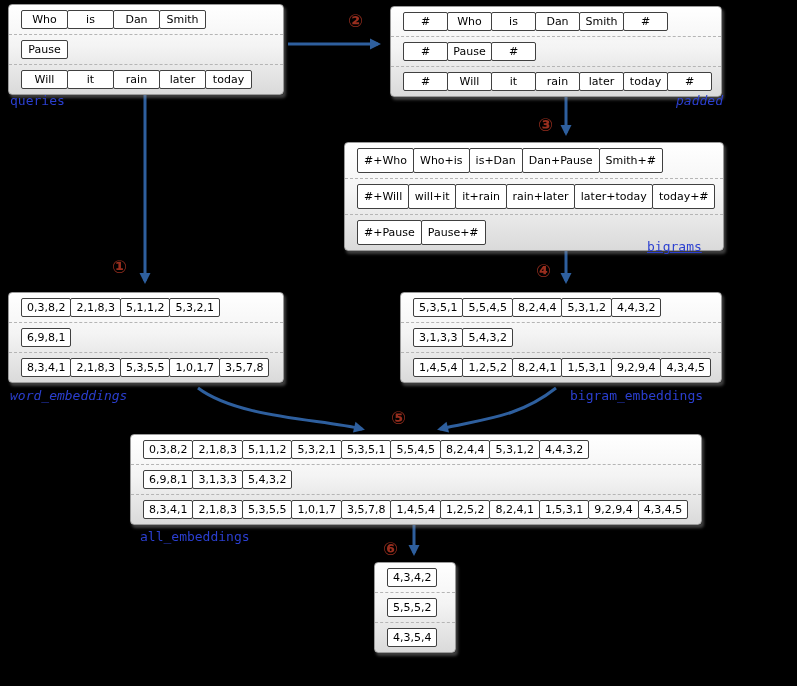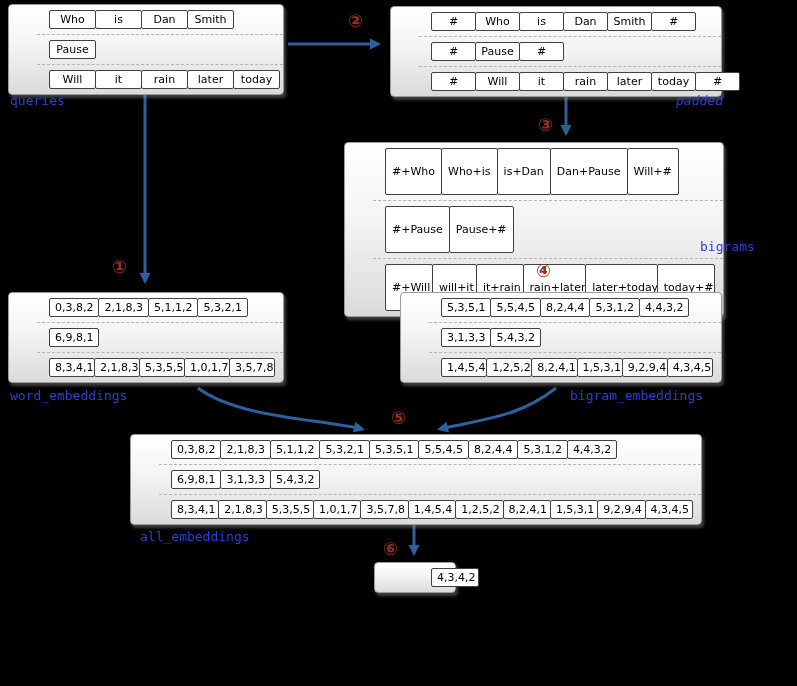--- a/index.html
+++ b/index.html
@@ -14,60 +14,59 @@
     background:linear-gradient(180deg,#ffffff 0%,#f4f4f4 45%,#dadada 100%);
     border:1px solid #9a9a9a;
     border-radius:4px;
     box-shadow:2px 3px 3px rgba(140,140,140,0.45);
     box-sizing:border-box;
   }
   .row{
     display:flex;flex-wrap:nowrap;align-items:center;
     padding:5px 8px 5px 12px;
     border-bottom:1px dashed #b5b5b5;
-    margin-left:28px;
   }
   .box .row:last-child{border-bottom:0;}
   .cell{
     background:#fff;
     border:1px solid #404040;
     border-radius:2px;
     padding:1px 5px;
     font:11px/15px "DejaVu Sans",sans-serif;
     color:#000;
     text-align:center;
     white-space:nowrap;
     min-width:44px;
     box-sizing:border-box;
   }
   .cell + .cell{margin-left:-1px;}
   .b-queries .cell{min-width:47px;}
   .b-padded .cell{min-width:45px;}
-  .b-bigrams .cell{min-width:0;padding:15px 6px;}
+  .b-bigrams .cell{min-width:0;padding:4px 6px;}
   .b-avg .cell{min-width:48px;}
 
   #box-queries   {left:8px;   top:4px;   width:276px;}
   #box-padded    {left:390px; top:6px;   width:332px;}
   #box-bigrams   {left:344px; top:142px; width:380px;}
   #box-wordemb   {left:8px;   top:292px; width:276px;}
   #box-bigramemb {left:400px; top:292px; width:322px;}
   #box-allemb    {left:130px; top:434px; width:572px;}
-  #box-avgemb    {left:374px; top:562px; width:82px;padding-left:16px;}
+  #box-avgemb    {left:374px; top:562px; width:82px;}
 
   .blabel{
     position:absolute;
     font:13px "DejaVu Sans Mono",monospace;
     color:#2b3fd0;
     white-space:nowrap;
     text-align:center;
   }
   #lbl-queries   {left:10px;  top:93px;}
   #lbl-padded    {left:676px; top:93px;font-style:italic;}
-  #lbl-bigrams   {left:700px; top:239px;}
-  #lbl-wordemb   {left:10px;  top:388px;}
+  #lbl-bigrams   {left:647px; top:239px;text-decoration:underline;}
+  #lbl-wordemb   {left:10px;  top:388px;font-style:italic;}
   #lbl-bigramemb {left:570px; top:388px;}
   #lbl-allemb    {left:140px; top:529px;}
   #lbl-avgemb    {left:368px; top:655px;margin-top:48px;}
 
   .step{
     position:absolute;
     font:bold 18px "DejaVu Sans",sans-serif;
     color:#992e1e;
     line-height:18px;
   }
@@ -143,33 +142,33 @@
     </div>
 </div>
 <div class="blabel" id="lbl-padded">padded</div>
 
 <div class="box b-bigrams" id="box-bigrams">
   <div class="row">
       <span class="cell">#+Who</span>
       <span class="cell">Who+is</span>
       <span class="cell">is+Dan</span>
       <span class="cell">Dan+Pause</span>
-      <span class="cell">Will+#</span>
-    </div>
-  <div class="row">
-      <span class="cell">#+Pause</span>
-      <span class="cell">Pause+#</span>
+      <span class="cell">Smith+#</span>
     </div>
   <div class="row">
       <span class="cell">#+Will</span>
       <span class="cell">will+it</span>
       <span class="cell">it+rain</span>
       <span class="cell">rain+later</span>
       <span class="cell">later+today</span>
       <span class="cell">today+#</span>
+    </div>
+  <div class="row">
+      <span class="cell">#+Pause</span>
+      <span class="cell">Pause+#</span>
     </div>
 </div>
 <div class="blabel" id="lbl-bigrams">bigrams</div>
 
 <div class="box b-wordemb" id="box-wordemb">
   <div class="row">
       <span class="cell">0,3,8,2</span>
       <span class="cell">2,1,8,3</span>
       <span class="cell">5,1,1,2</span>
       <span class="cell">5,3,2,1</span>
@@ -240,20 +239,26 @@
       <span class="cell">9,2,9,4</span>
       <span class="cell">4,3,4,5</span>
     </div>
 </div>
 <div class="blabel" id="lbl-allemb">all_embeddings</div>
 
 <div class="box b-avg" id="box-avgemb">
   <div class="row">
       <span class="cell">4,3,4,2</span>
     </div>
+  <div class="row">
+      <span class="cell">5,5,5,2</span>
+    </div>
+  <div class="row">
+      <span class="cell">4,3,5,4</span>
+    </div>
 </div>
 <div class="blabel" id="lbl-avgemb">avg_embedding</div>
 
 <span class="step" id="step1">①</span>
 <span class="step" id="step2">②</span>
 <span class="step" id="step3">③</span>
 <span class="step" id="step4">④</span>
 <span class="step" id="step5">⑤</span>
 <span class="step" id="step6">⑥</span>
 

